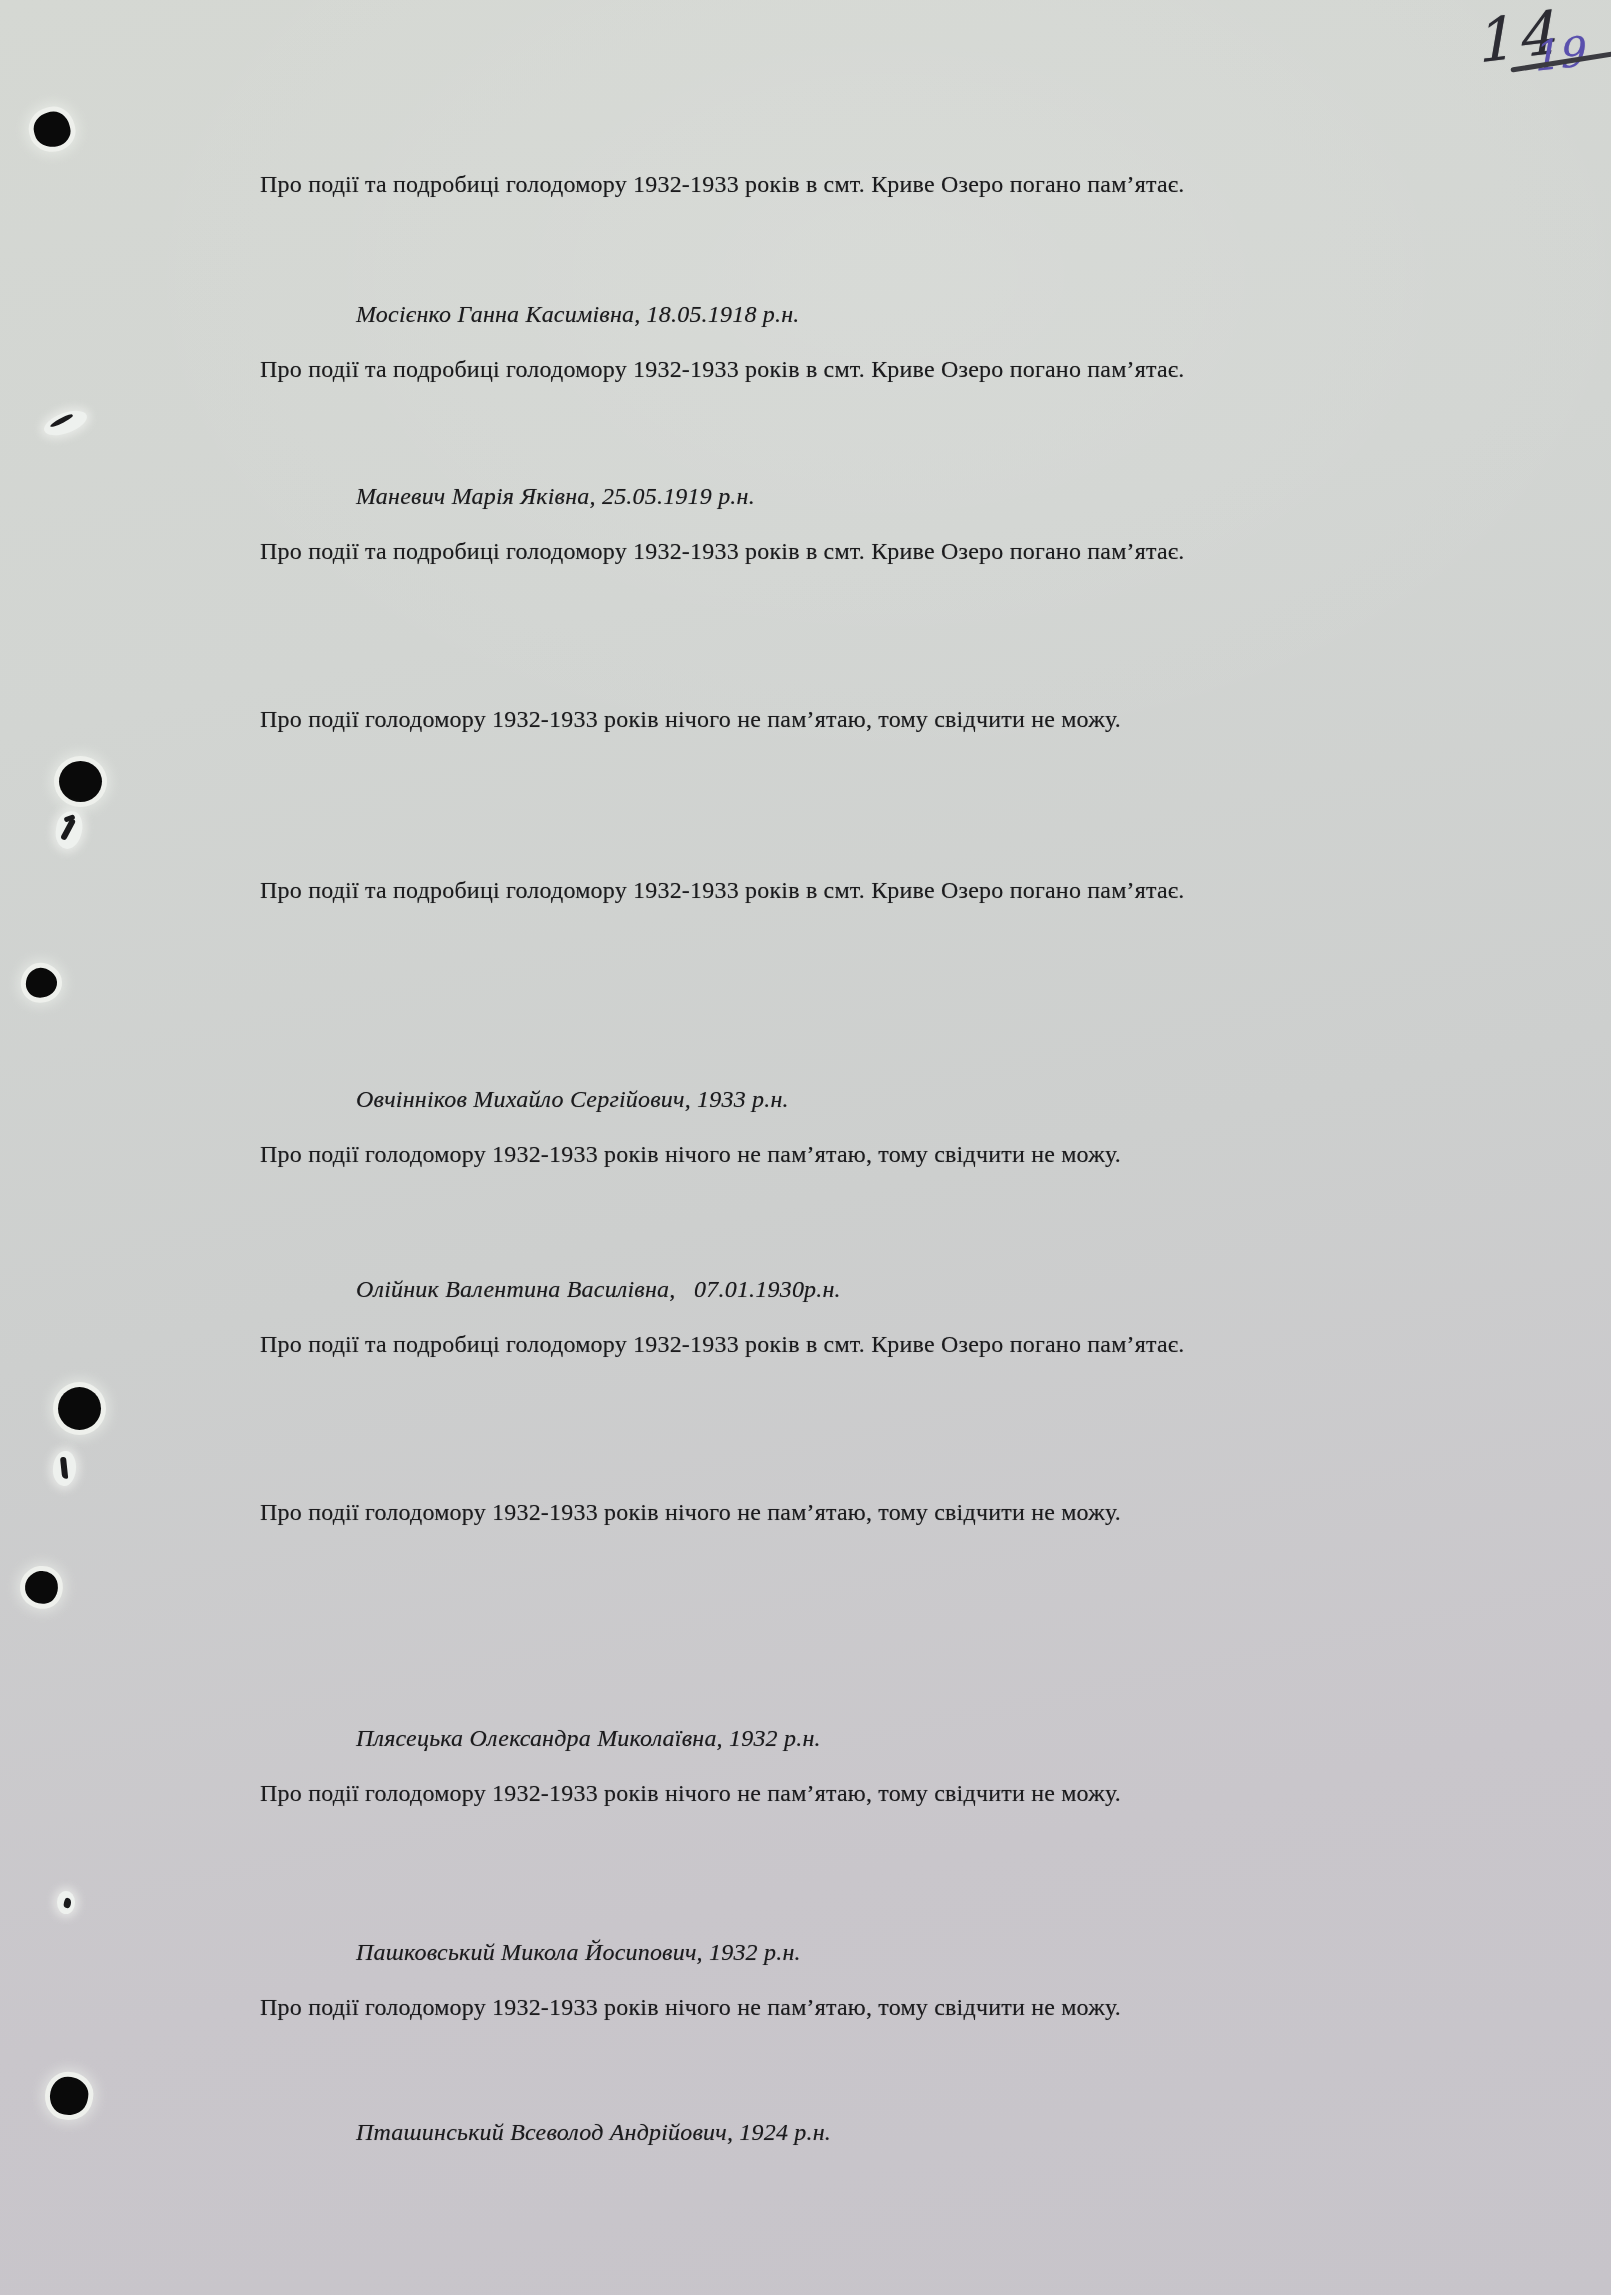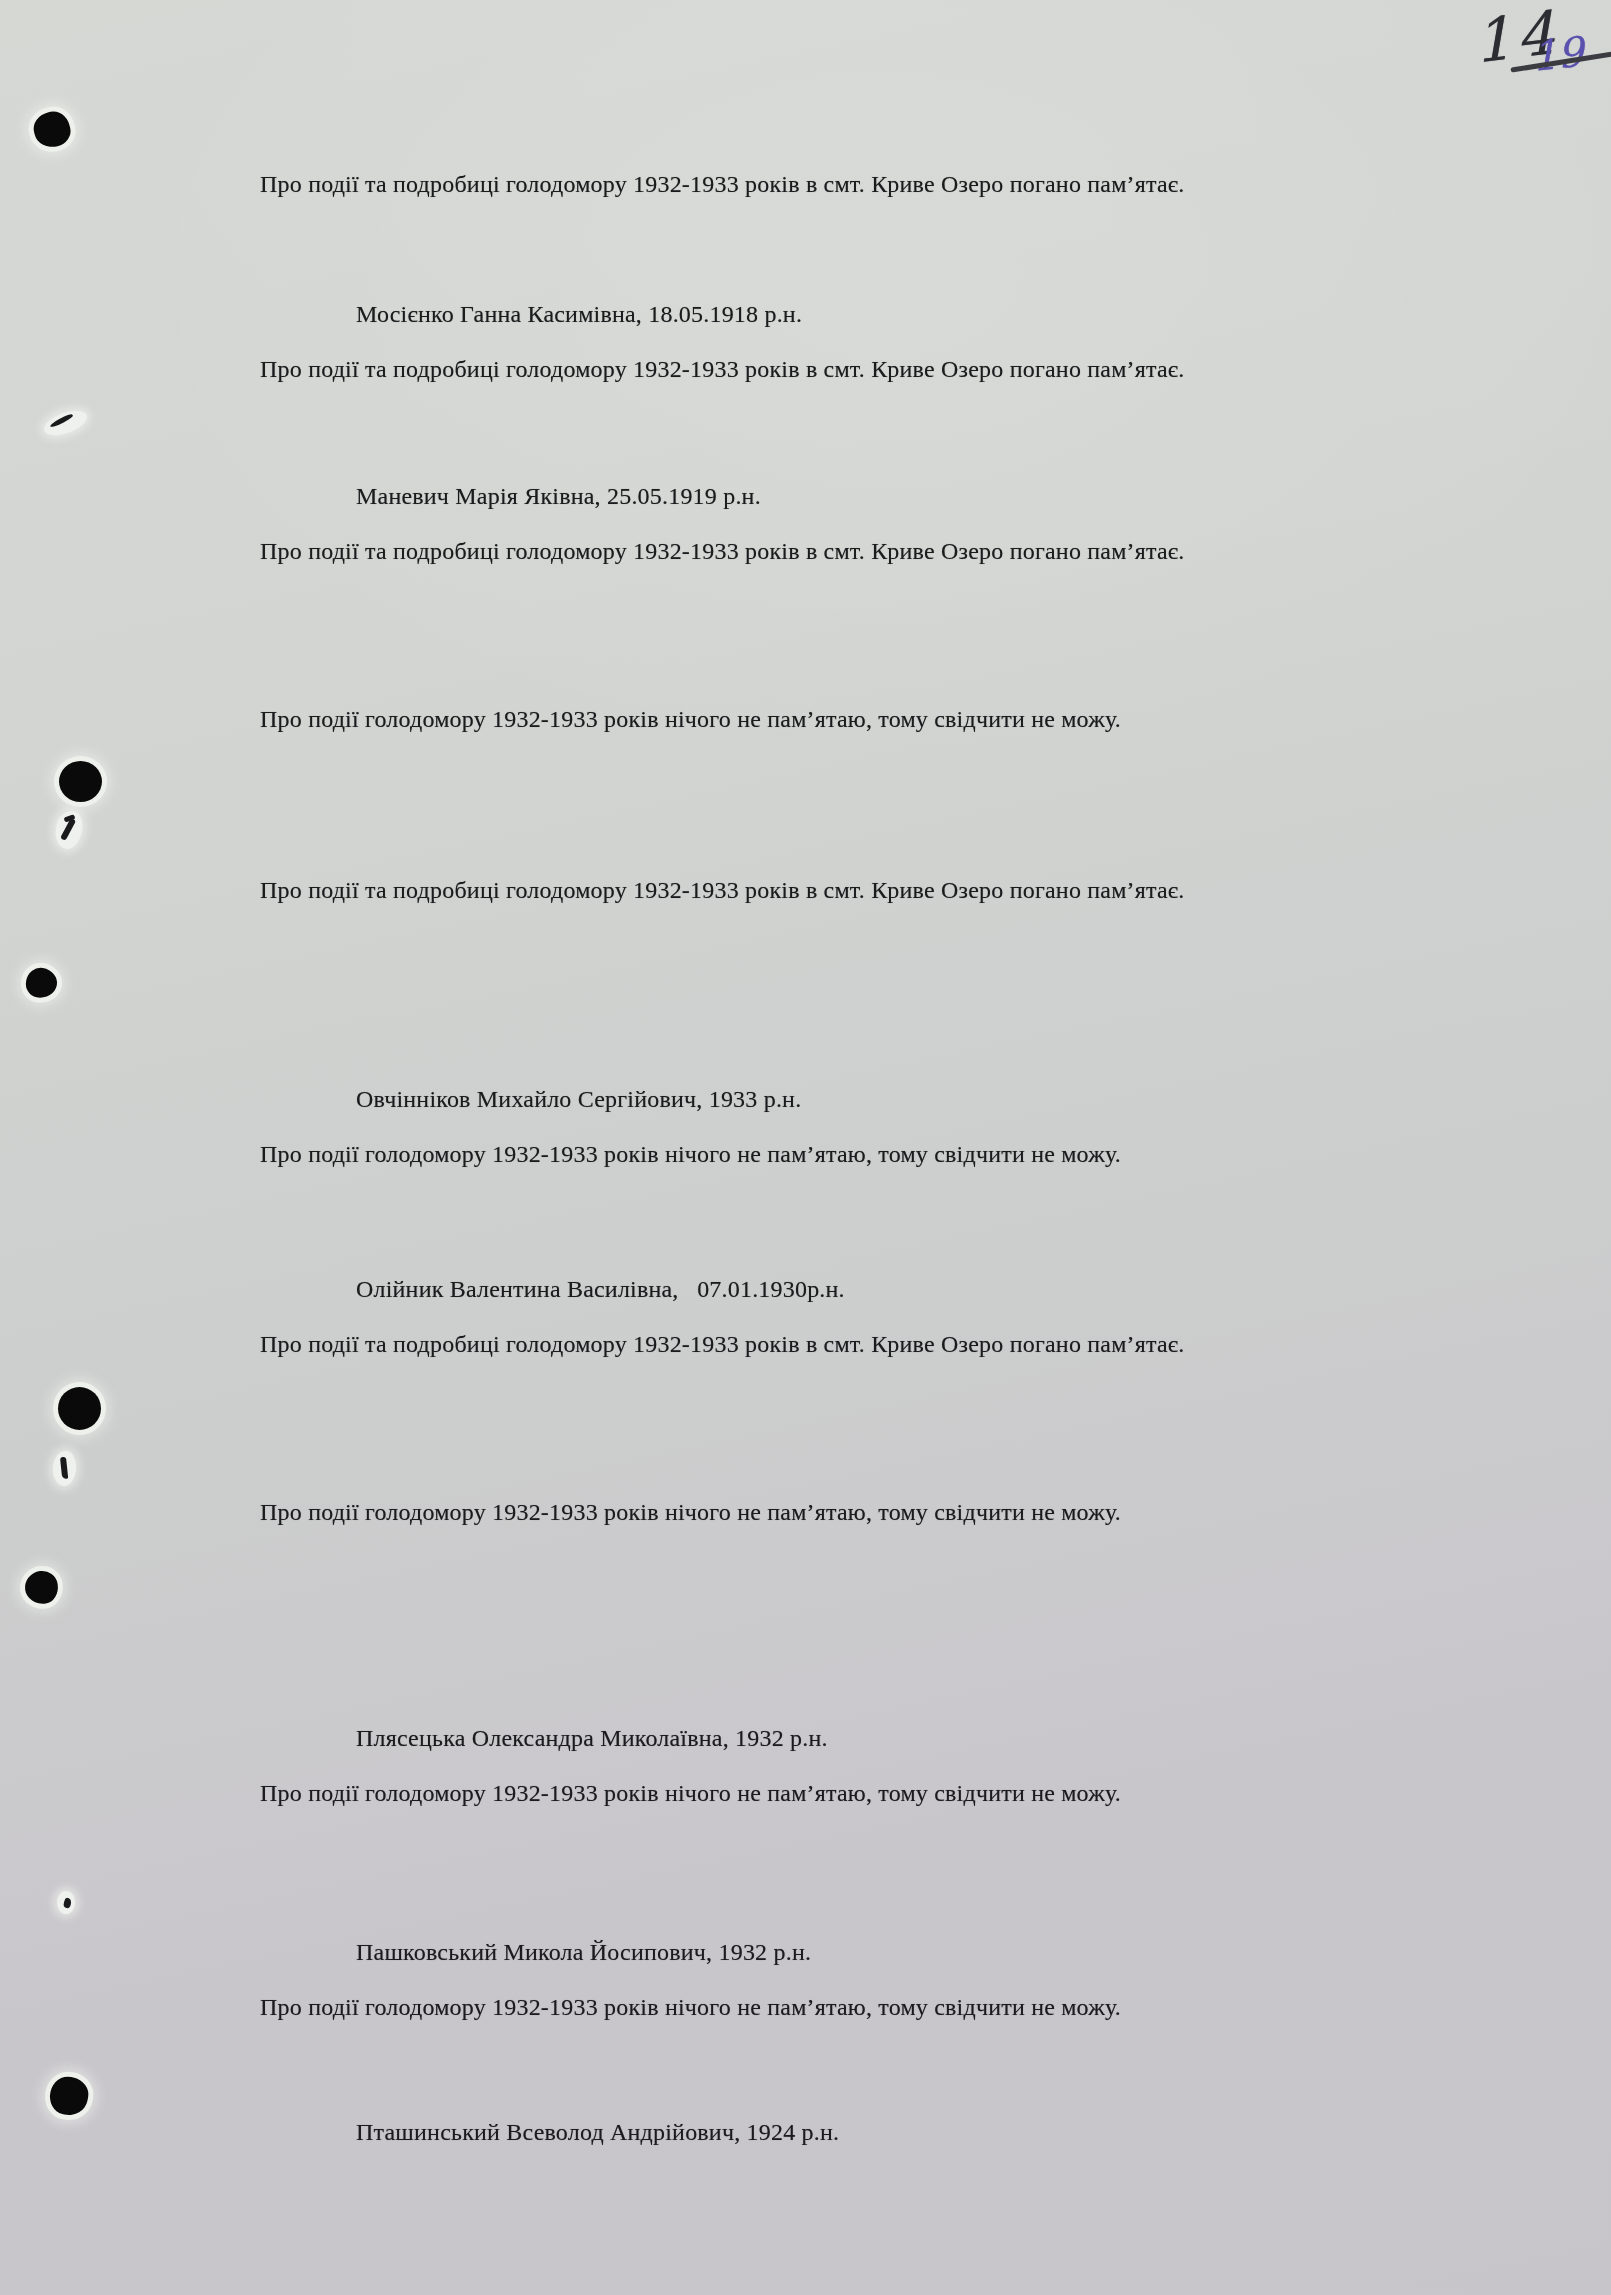--- a/index.html
+++ b/index.html
@@ -25,20 +25,21 @@
     line-height:55px;
     color:#1b1b1d;
     text-shadow:0 0 0.8px rgba(25,25,28,0.45);
     letter-spacing:0.2px;
     margin-left:44px;
   }
   .name{
     padding-left:96px;
     white-space:pre-wrap;
     text-align:left;
+    font-style:italic;
   }
   .statement{
     text-align:justify;
   }
   
   .pagenum{
     position:absolute;
     top:1.7px;left:1479px;
     font-family:"DejaVu Serif",serif;
     font-style:italic;

